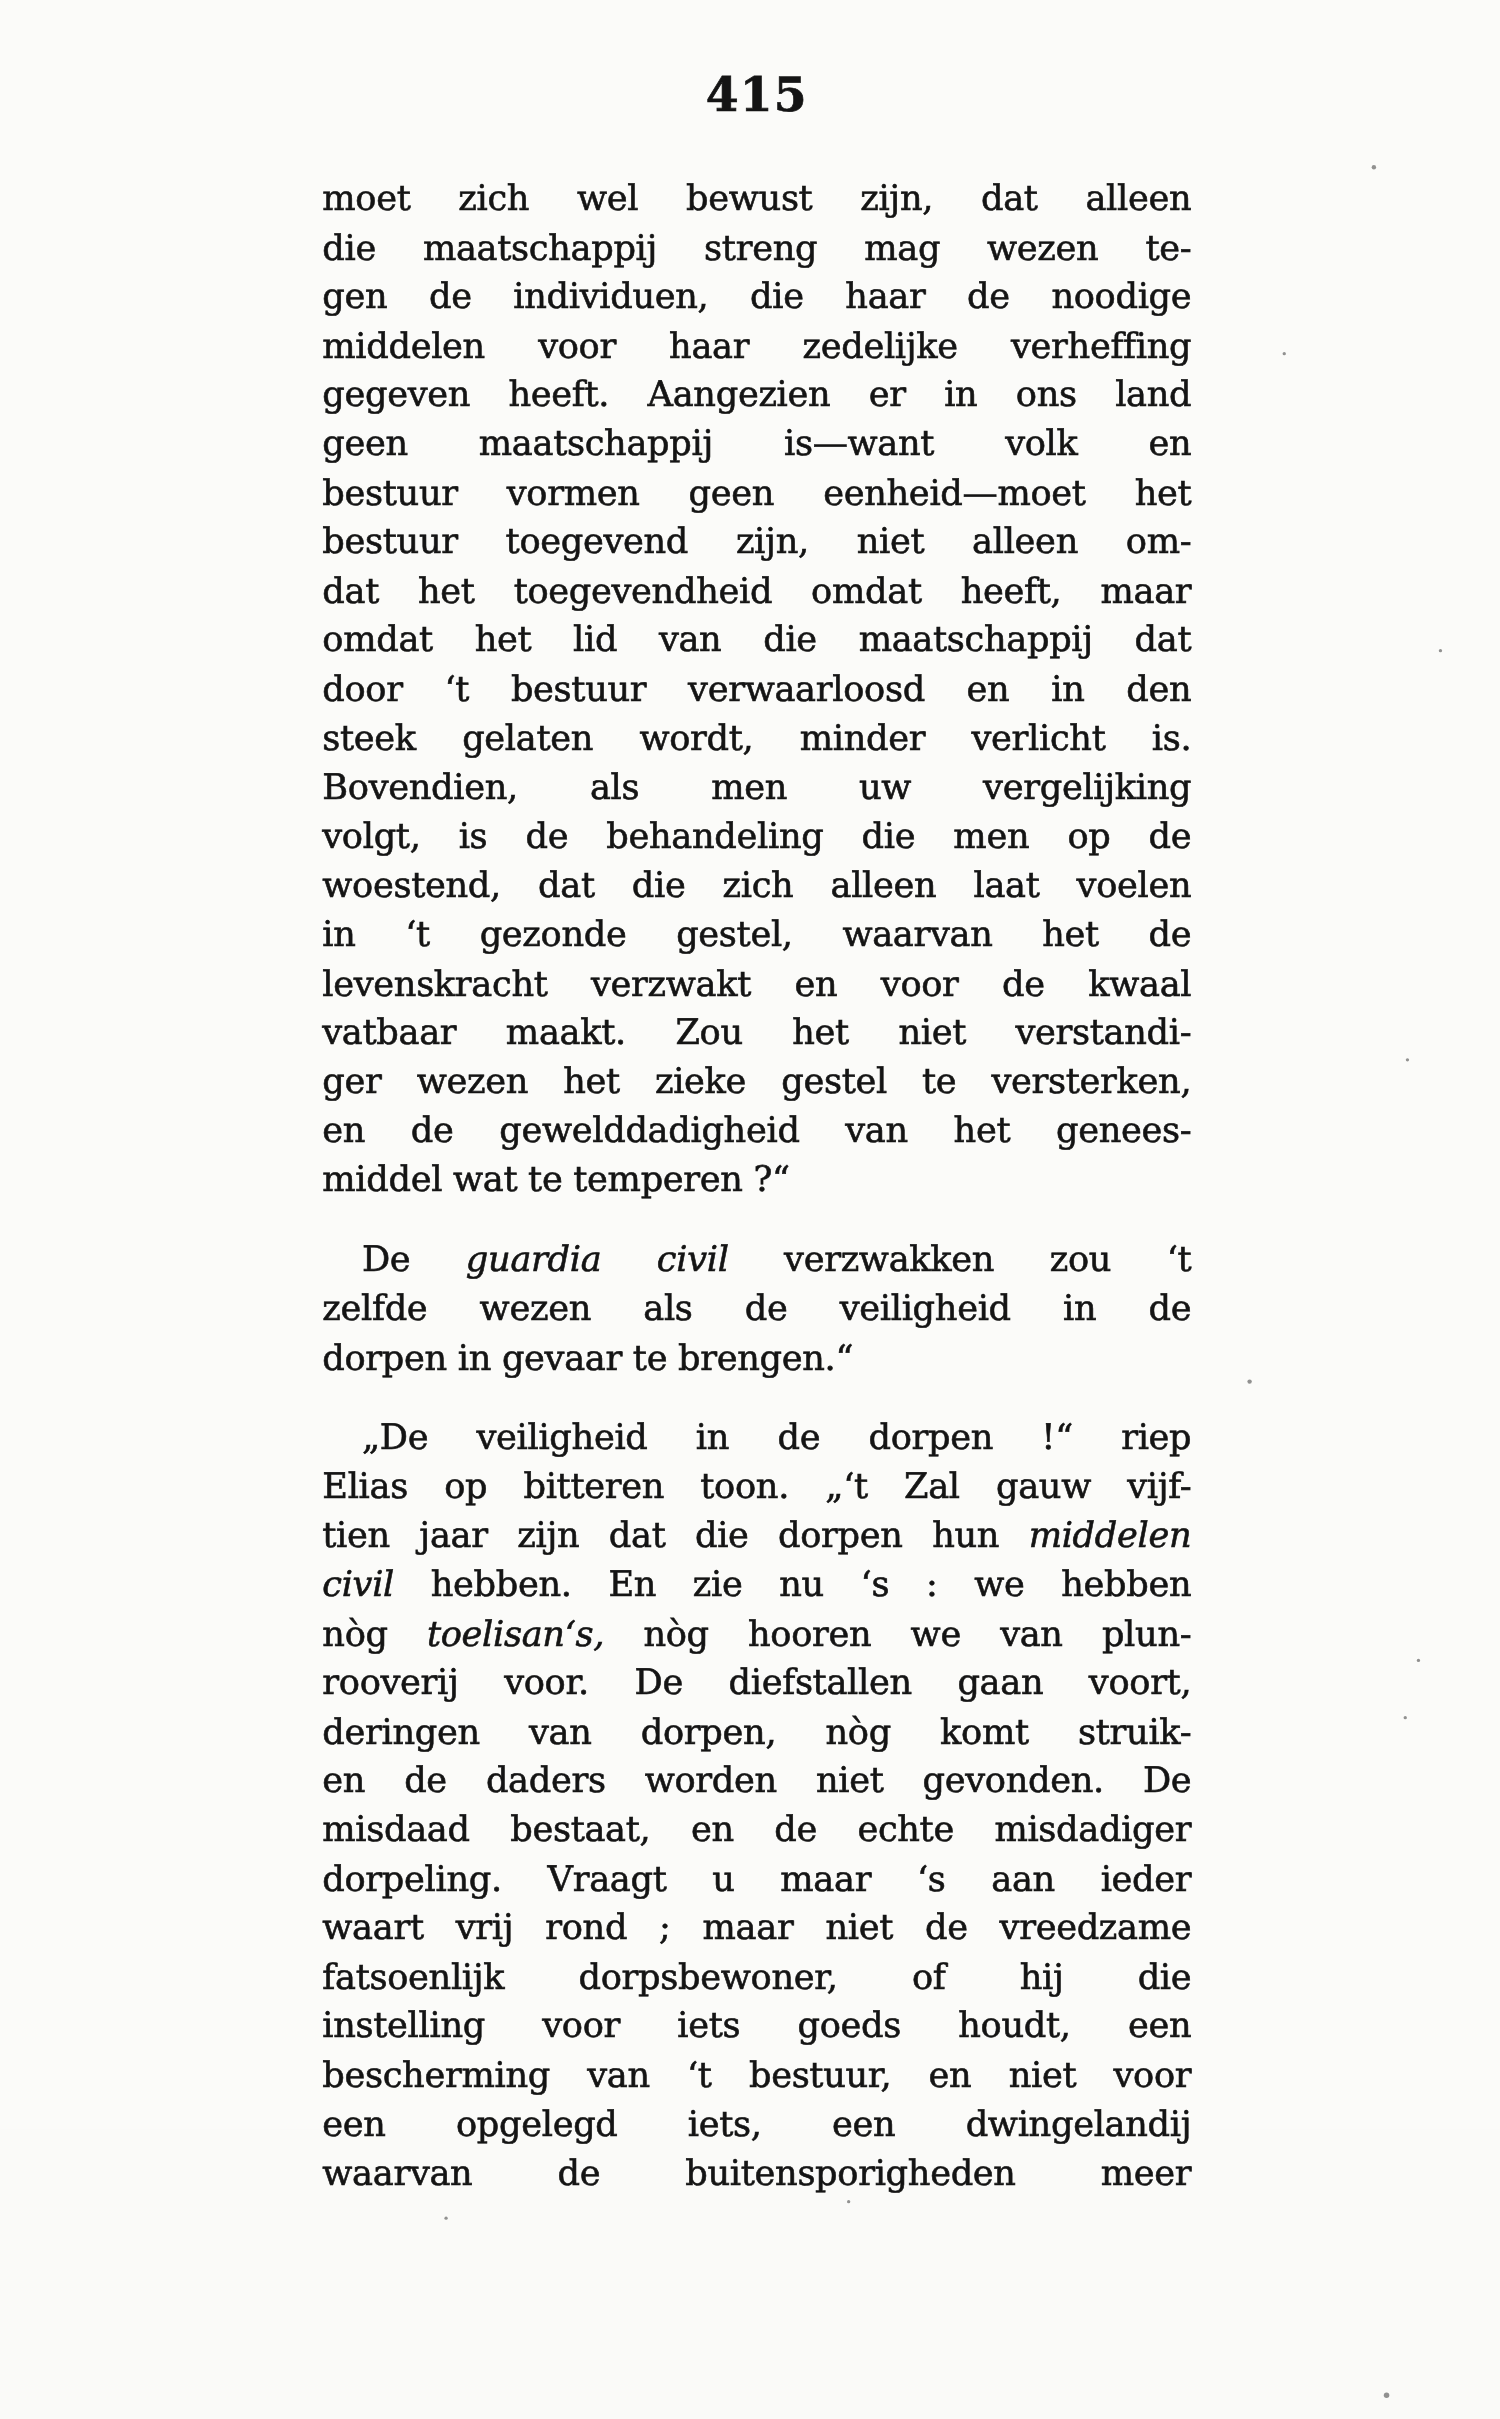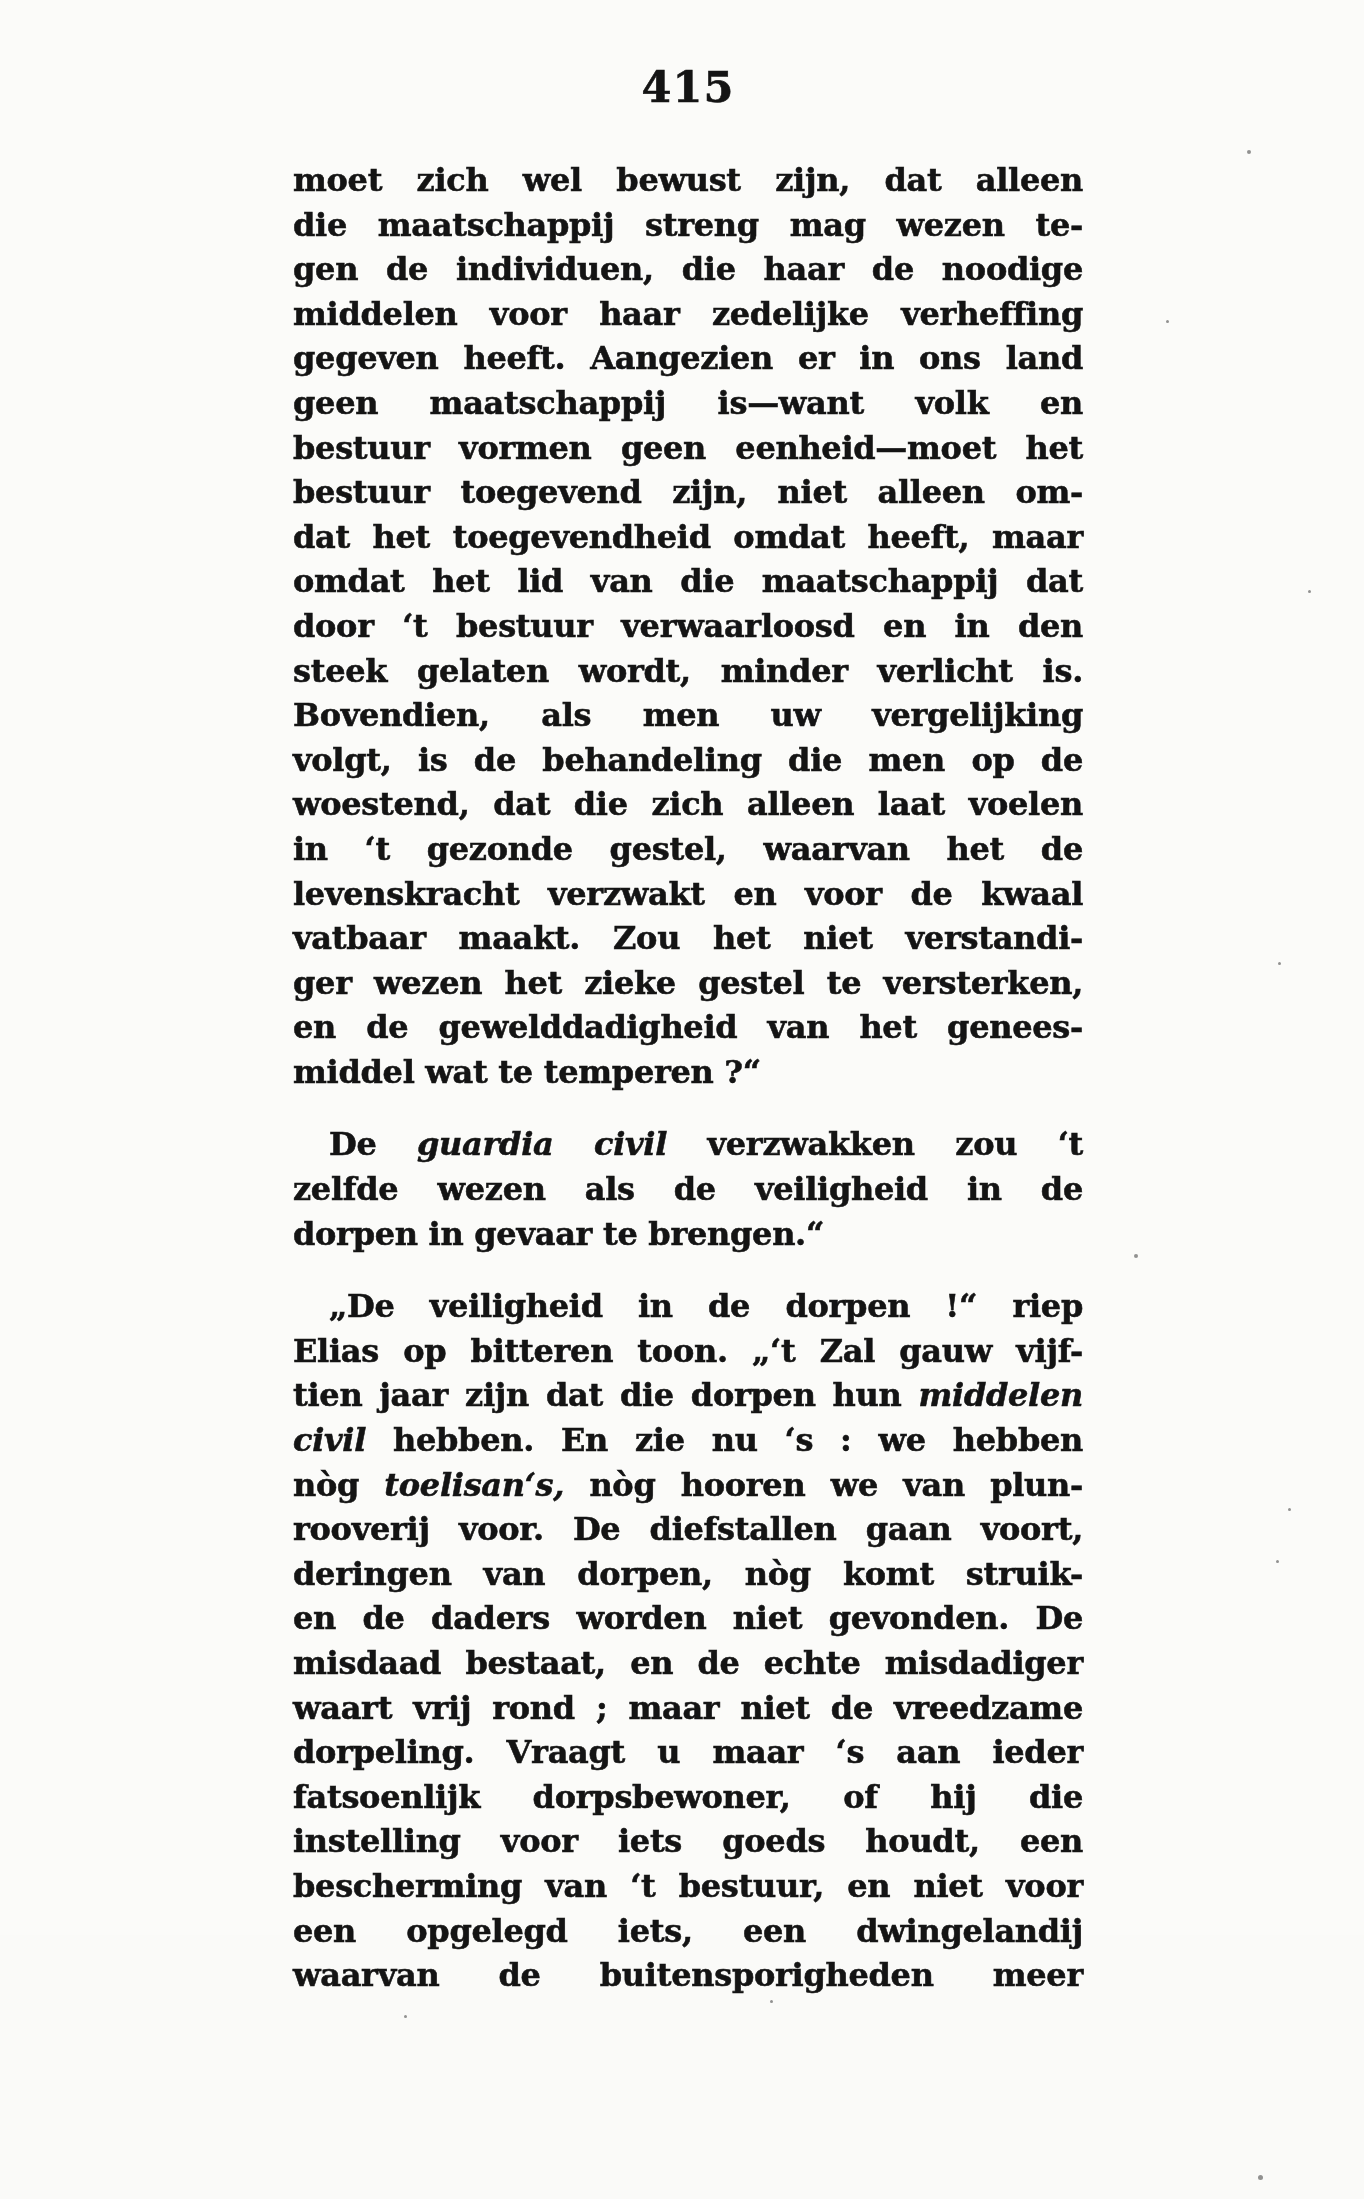--- a/index.html
+++ b/index.html
@@ -25,21 +25,21 @@
     -webkit-text-stroke: 0.6px #141414;
   }
   .text-block {
     position: absolute;
     left: 293px; top: 158px; width: 790px;
   }
   .line {
     height: 44.6px;
     line-height: 44.6px;
     font-size: 32px;
-    font-weight: 700;
+    font-weight: 400;
     letter-spacing: -0.3px;
     white-space: normal;
     text-align: justify;
     text-align-last: justify;
     text-justify: inter-word;
     -webkit-text-stroke: 0.55px #141414;
     overflow: visible;
   }
   .line.flush { text-align-last: left; }
   .line.indent { text-indent: 36px; margin-top: 28px; }
@@ -83,22 +83,22 @@
       <div class="line flush"><span>dorpen in gevaar te brengen.“</span></div>
       <div class="line indent"><span>„De veiligheid in de dorpen !“ riep</span></div>
       <div class="line"><span>Elias op bitteren toon. „‘t Zal gauw vijf-</span></div>
       <div class="line"><span>tien jaar zijn dat die dorpen hun </span><span class="it">middelen</span></div>
       <div class="line"><span class="it">civil</span><span> hebben. En zie nu ‘s : we hebben</span></div>
       <div class="line"><span>nòg </span><span class="it">toelisan‘s,</span><span> nòg hooren we van plun-</span></div>
       <div class="line"><span>rooverij voor. De diefstallen gaan voort,</span></div>
       <div class="line"><span>deringen van dorpen, nòg komt struik-</span></div>
       <div class="line"><span>en de daders worden niet gevonden. De</span></div>
       <div class="line"><span>misdaad bestaat, en de echte misdadiger</span></div>
+      <div class="line"><span>dorpeling. Vraagt u maar ‘s aan ieder</span></div>
       <div class="line"><span>waart vrij rond ; maar niet de vreedzame</span></div>
-      <div class="line"><span>dorpeling. Vraagt u maar ‘s aan ieder</span></div>
       <div class="line"><span>fatsoenlijk dorpsbewoner, of hij die</span></div>
       <div class="line"><span>instelling voor iets goeds houdt, een</span></div>
       <div class="line"><span>bescherming van ‘t bestuur, en niet voor</span></div>
       <div class="line"><span>een opgelegd iets, een dwingelandij</span></div>
       <div class="line"><span>waarvan de buitensporigheden meer</span></div>
     </div>
 
   <div class="speck" style="left:1247px; top:150px; width:4px; height:4px;"></div>
   <div class="speck" style="left:1166px; top:320px; width:3px; height:3px;"></div>
   <div class="speck" style="left:1308px; top:590px; width:3px; height:3px;"></div>

